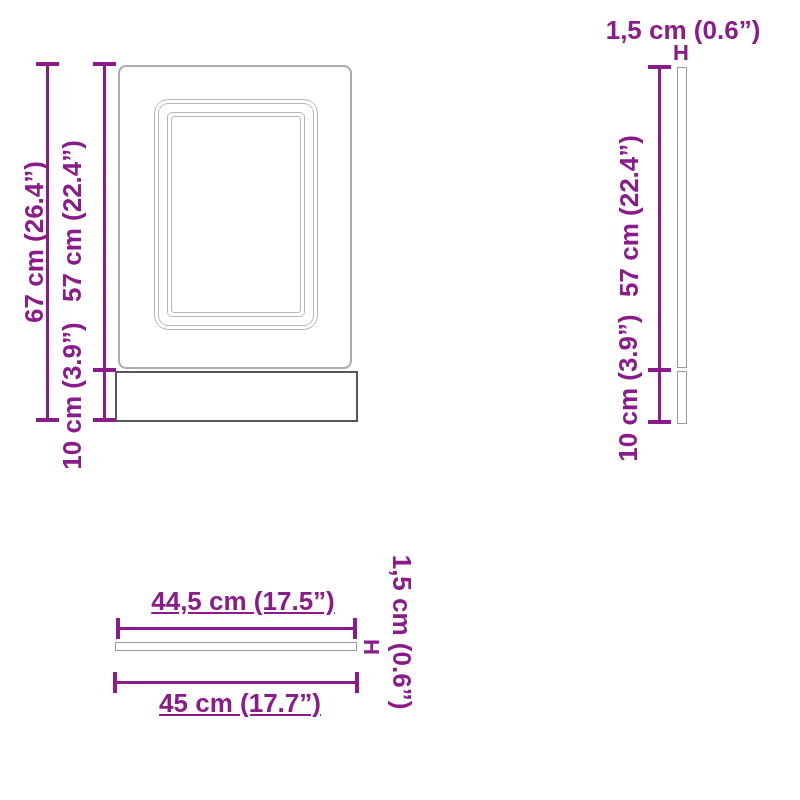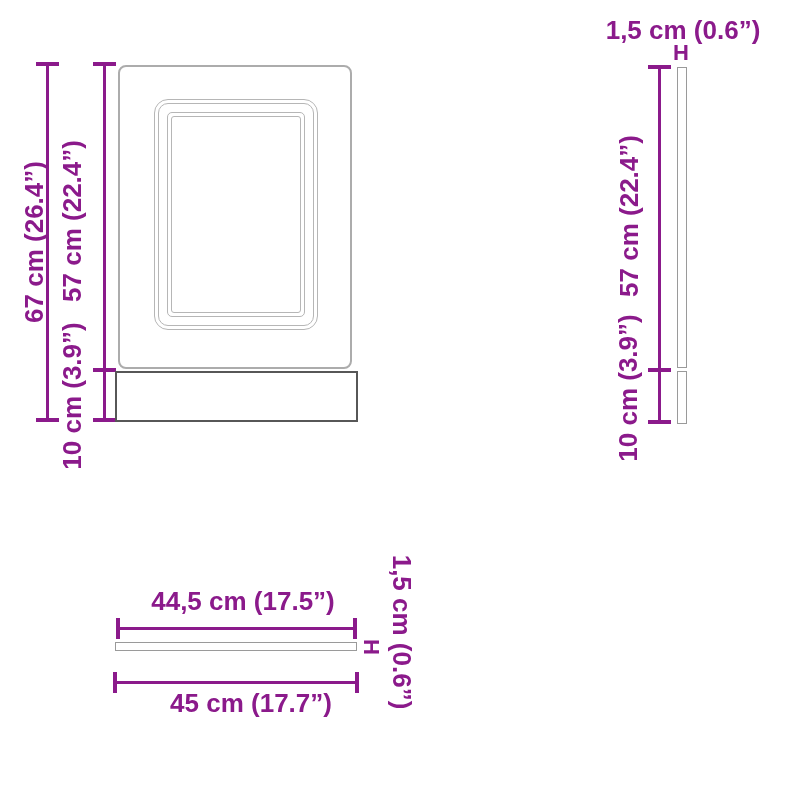--- a/index.html
+++ b/index.html
@@ -74,31 +74,31 @@
     <div class="dim" style="left:648px;top:420px;width:23px;height:4px;"></div>
     <div class="dim-label rot-ccw" style="left:629px;top:216px;">57 cm (22.4”)</div>
     <div class="dim-label rot-ccw" style="left:628px;top:388px;">10 cm (3.9”)</div>
 
     <div class="panel thin" style="left:677px;top:67px;width:10px;height:301px;"></div>
     <div class="panel thin" style="left:677px;top:371px;width:10px;height:53px;"></div>
   </div>
 
   <div>
 
-    <div class="dim-label" style="left:243px;top:601px;">44,5 cm (17.5”)</div>
+    <div class="dim-label" style="left:243px;top:601px;text-decoration:underline;">44,5 cm (17.5”)</div>
 
     <div class="dim" style="left:118px;top:627px;width:237px;height:3px;"></div>
     <div class="dim" style="left:116px;top:618px;width:4px;height:21px;"></div>
     <div class="dim" style="left:353px;top:618px;width:4px;height:21px;"></div>
 
     <div class="panel thin" style="left:115px;top:642px;width:242px;height:9px;"></div>
     <div class="h-marker rot-cw" style="left:371px;top:647px;">H</div>
 
     <div class="dim" style="left:115px;top:681px;width:242px;height:3px;"></div>
     <div class="dim" style="left:113px;top:672px;width:4px;height:21px;"></div>
     <div class="dim" style="left:355px;top:672px;width:4px;height:21px;"></div>
 
-    <div class="dim-label" style="left:251px;top:703px;">45 cm (17.7”)</div>
+    <div class="dim-label" style="left:240px;top:703px;text-decoration:underline;">45 cm (17.7”)</div>
 
     <div class="dim-label rot-cw" style="left:402px;top:632px;">1,5 cm (0.6”)</div>
   </div>
 
 </div>
 
 </body></html>

